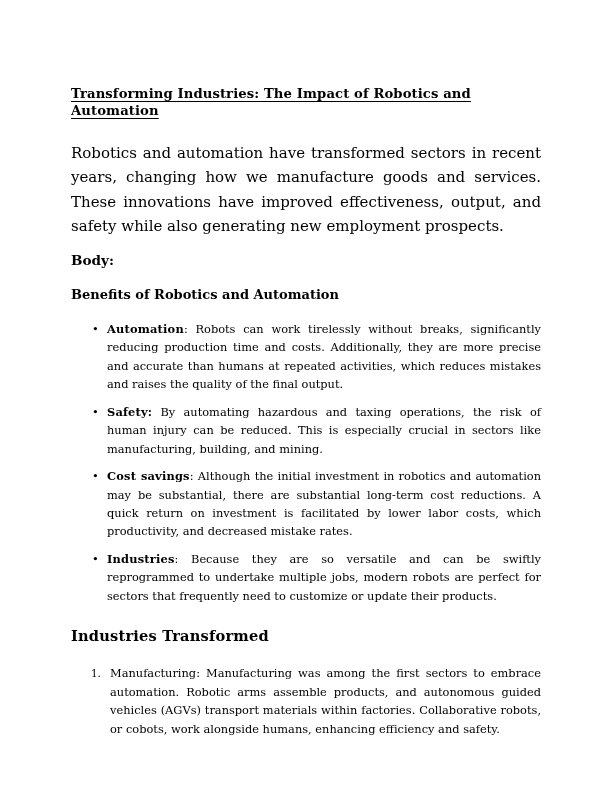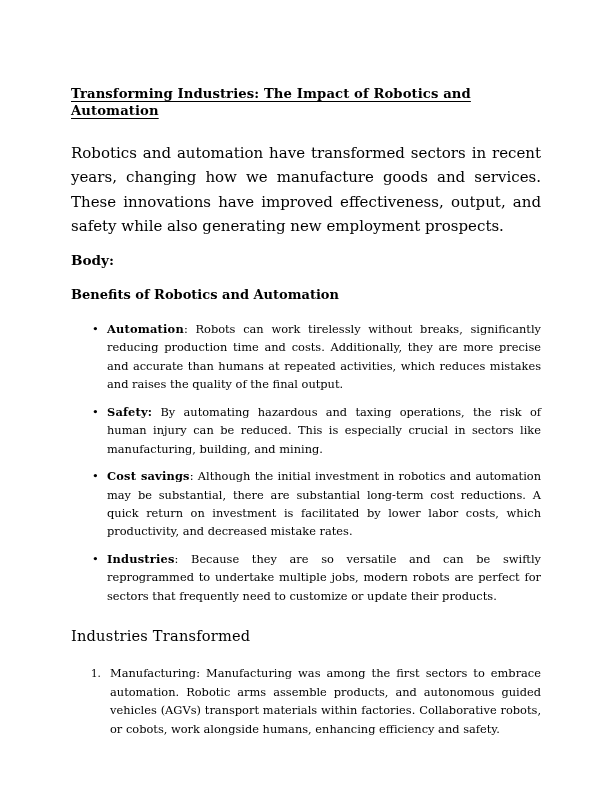--- a/index.html
+++ b/index.html
@@ -59,21 +59,21 @@
     margin: 14px 0 17px 0;
   }
   .h-sub {
     font-size: 13px;
     font-weight: bold;
     line-height: 1.3;
     margin: 0 0 16px 0;
   }
   .h-section {
     font-size: 14.6px;
-    font-weight: normal;
+    font-weight: bold;
     line-height: 1.3;
     letter-spacing: 0.2px;
     margin: 22px 0 18px 0;
   }
 
   
   ul.bullets {
     list-style: none;
     margin: 0 0 12px 0;
     padding: 0;

